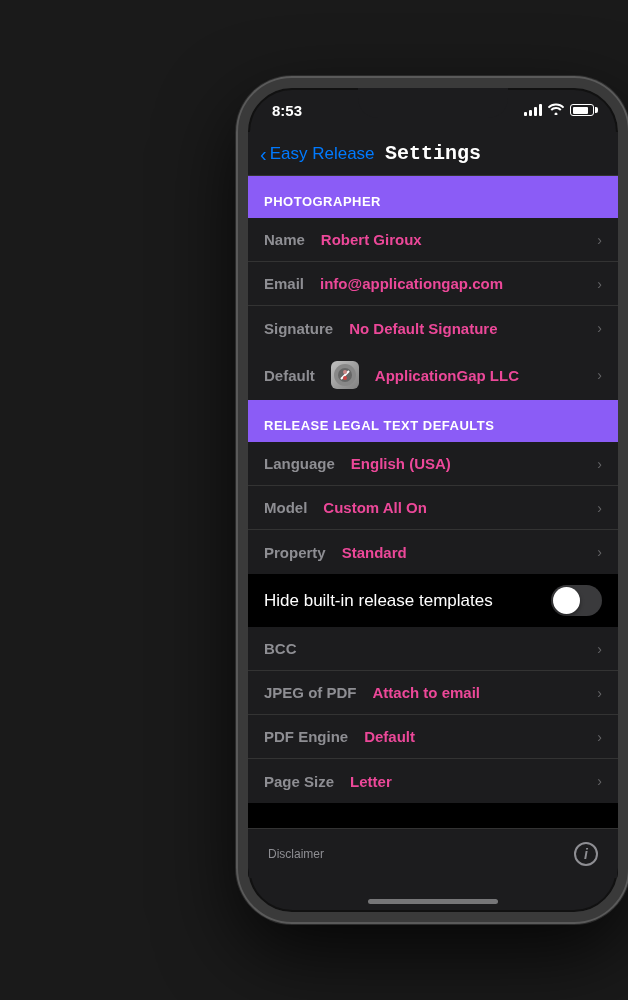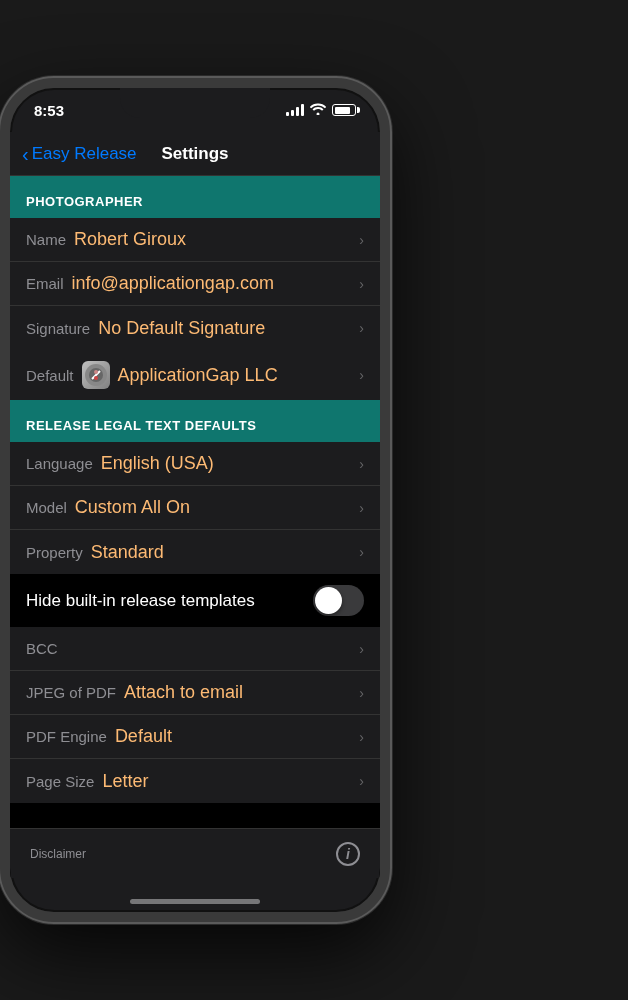--- a/index.html
+++ b/index.html
@@ -10,21 +10,21 @@
       align-items: center;
       min-height: 100vh;
       font-family: -apple-system, 'Helvetica Neue', Arial, sans-serif;
     }
 
     .phone-outer {
       width: 628px;
       height: 968px;
       position: relative;
       display: flex;
-      justify-content: flex-start;
+      justify-content: flex-end;
       align-items: center;
     }
 
     .phone-frame {
       width: 390px;
       height: 844px;
       background: #1c1c1e;
       border-radius: 54px;
       border: 10px solid #3a3a3a;
       box-shadow:
@@ -160,34 +160,35 @@
       font-size: 20px;
       line-height: 1;
     }
 
     .nav-back-text {
       font-size: 17px;
     }
 
     .nav-title {
       color: #fff;
-      font-size: 17px;
+      font-size: 20px;
       font-weight: 600;
+      font-family: Liberation Mono, monospace;
     }
 
     
     .content {
       overflow-y: auto;
       height: calc(100% - 44px);
       background: #000;
     }
 
     
     .section-header {
-      background: #0f766e;
+      background: #8b5cf6;
       padding: 16px 16px 8px;
     }
 
     .section-header-text {
       color: #fff;
       font-size: 13px;
       font-weight: 600;
       text-transform: uppercase;
       letter-spacing: 0.5px;
     }
@@ -207,31 +208,32 @@
       min-height: 44px;
     }
 
     .settings-row:last-child {
       border-bottom: none;
     }
 
     .row-left {
       display: flex;
       align-items: center;
-      gap: 8px;
+      gap: 16px;
+      font-weight: bold;
     }
 
     .row-label {
       color: #8e8e93;
       font-size: 15px;
     }
 
     .row-value {
-      color: #fdba74;
-      font-size: 18px;
+      color: #ec4899;
+      font-size: 15px;
     }
 
     .chevron-right {
       color: #636366;
       font-size: 14px;
     }
 
     
     .toggle-row {
       display: flex;

